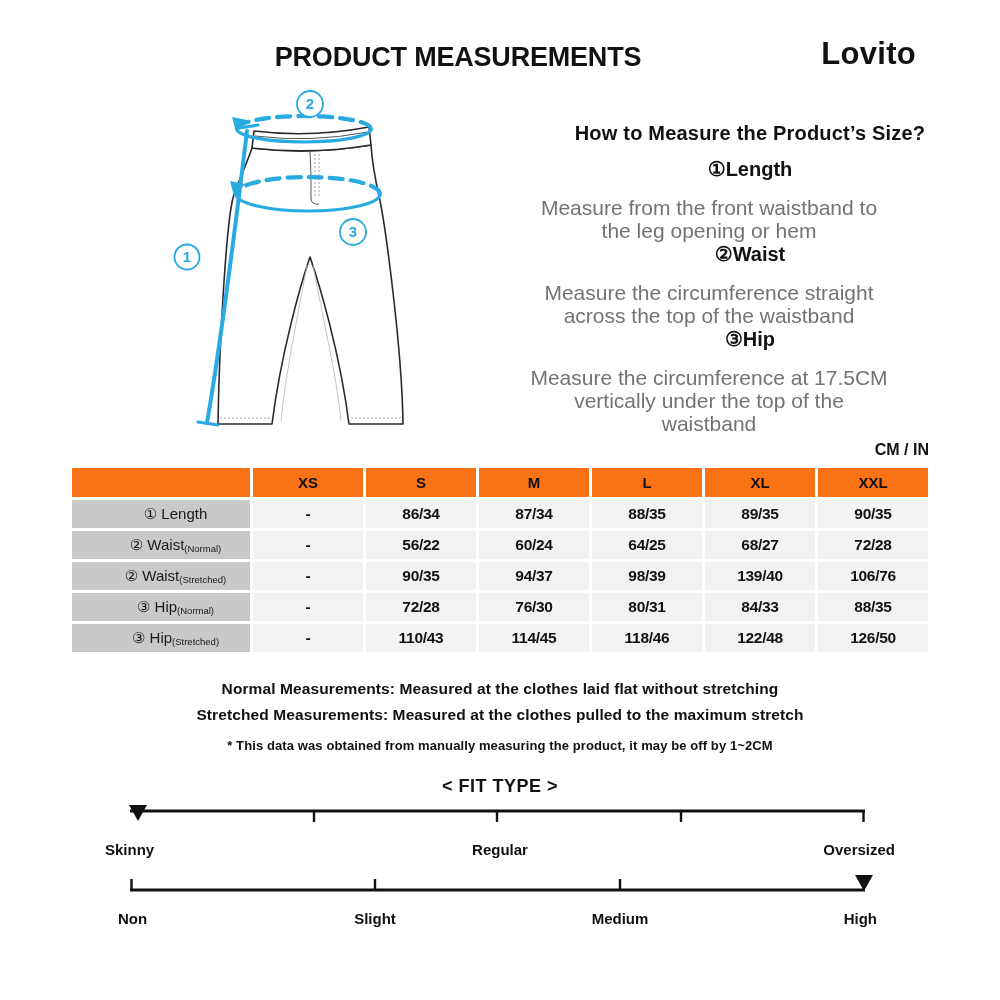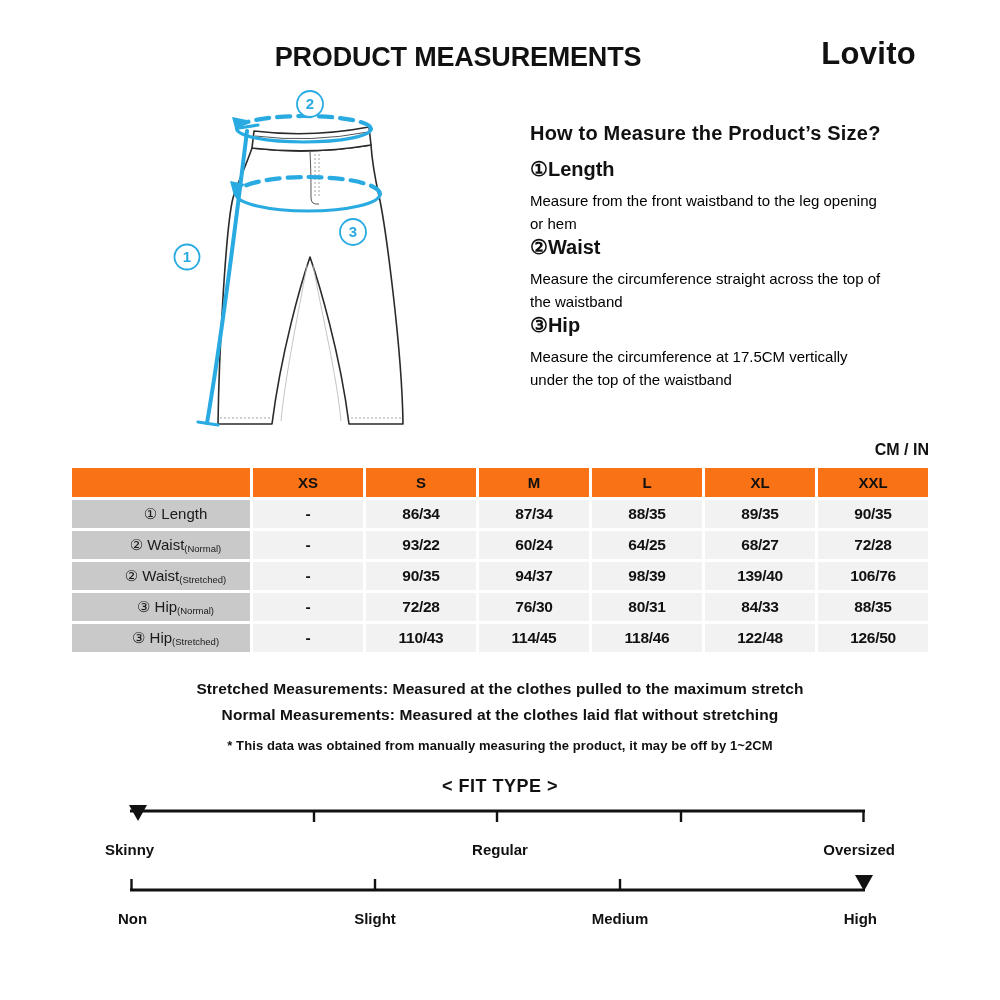--- a/index.html
+++ b/index.html
@@ -11,24 +11,24 @@
   .page-title{
     position:absolute;top:42px;left:0;width:916px;text-align:center;
     font-size:27px;font-weight:bold;letter-spacing:-0.2px;
   }
   .brand-logo{
     position:absolute;top:36px;right:84px;font-size:31px;font-weight:bold;letter-spacing:0.3px;
   }
   
   .diagram{position:absolute;left:140px;top:85px;width:360px;height:360px;}
   
-  .howto{position:absolute;left:530px;top:122px;width:440px;}
+  .howto{position:absolute;left:530px;top:122px;width:440px;text-align:center;}
   .howto-title{font-size:20px;font-weight:bold;margin:0 0 13px 0;letter-spacing:0.2px;}
   .step-label{font-size:20px;font-weight:bold;line-height:23px;}
-  .step-desc{font-size:15px;color:#000000;line-height:23px;width:358px;margin:8px 0 1px 0;}
+  .step-desc{font-size:21px;color:#737373;line-height:23px;width:358px;margin:15px 0 1px 0;}
   
   .unit-label{position:absolute;top:441px;right:71px;font-size:16px;font-weight:bold;}
   .size-table{
     position:absolute;left:72px;top:468px;width:856px;
     display:grid;grid-template-columns:178px repeat(6,1fr);gap:3px;
   }
   .size-table .th{
     background:#f97316;height:29px;display:flex;align-items:center;justify-content:center;
     font-size:15px;font-weight:bold;
   }
@@ -127,21 +127,21 @@
     <div class="cell">86/34</div>
     <div class="cell">87/34</div>
     <div class="cell">88/35</div>
     <div class="cell">89/35</div>
     <div class="cell">90/35</div>
     <div class="row-label">
       <span>② Waist</span>
       <span class="suffix">(Normal)</span>
     </div>
     <div class="cell">-</div>
-    <div class="cell">93/22</div>
+    <div class="cell">56/22</div>
     <div class="cell">60/24</div>
     <div class="cell">64/25</div>
     <div class="cell">68/27</div>
     <div class="cell">72/28</div>
     <div class="row-label">
       <span>② Waist</span>
       <span class="suffix">(Stretched)</span>
     </div>
     <div class="cell">-</div>
     <div class="cell">90/35</div>
@@ -165,22 +165,22 @@
     </div>
     <div class="cell">-</div>
     <div class="cell">110/43</div>
     <div class="cell">114/45</div>
     <div class="cell">118/46</div>
     <div class="cell">122/48</div>
     <div class="cell">126/50</div>
   </div>
 
 <div class="notes">
+  <div class="note-line">Normal Measurements: Measured at the clothes laid flat without stretching</div>
   <div class="note-line">Stretched  Measurements: Measured at the clothes pulled to the maximum stretch</div>
-  <div class="note-line">Normal Measurements: Measured at the clothes laid flat without stretching</div>
   <div class="disclaimer">* This data was obtained from manually measuring the product, it may be off by 1~2CM</div>
 </div>
 
 <div class="scale-block scale-fit">
   <div class="scale-title">&lt; FIT TYPE &gt;</div>
   <svg class="scale-svg" viewBox="0 0 790 26" xmlns="http://www.w3.org/2000/svg">
     <line x1="25" y1="8" x2="760" y2="8" stroke="#111" stroke-width="3"></line>
     <line x1="209" y1="8" x2="209" y2="19" stroke="#111" stroke-width="2.4"></line>
     <line x1="392" y1="8" x2="392" y2="19" stroke="#111" stroke-width="2.4"></line>
     <line x1="576" y1="8" x2="576" y2="19" stroke="#111" stroke-width="2.4"></line>

